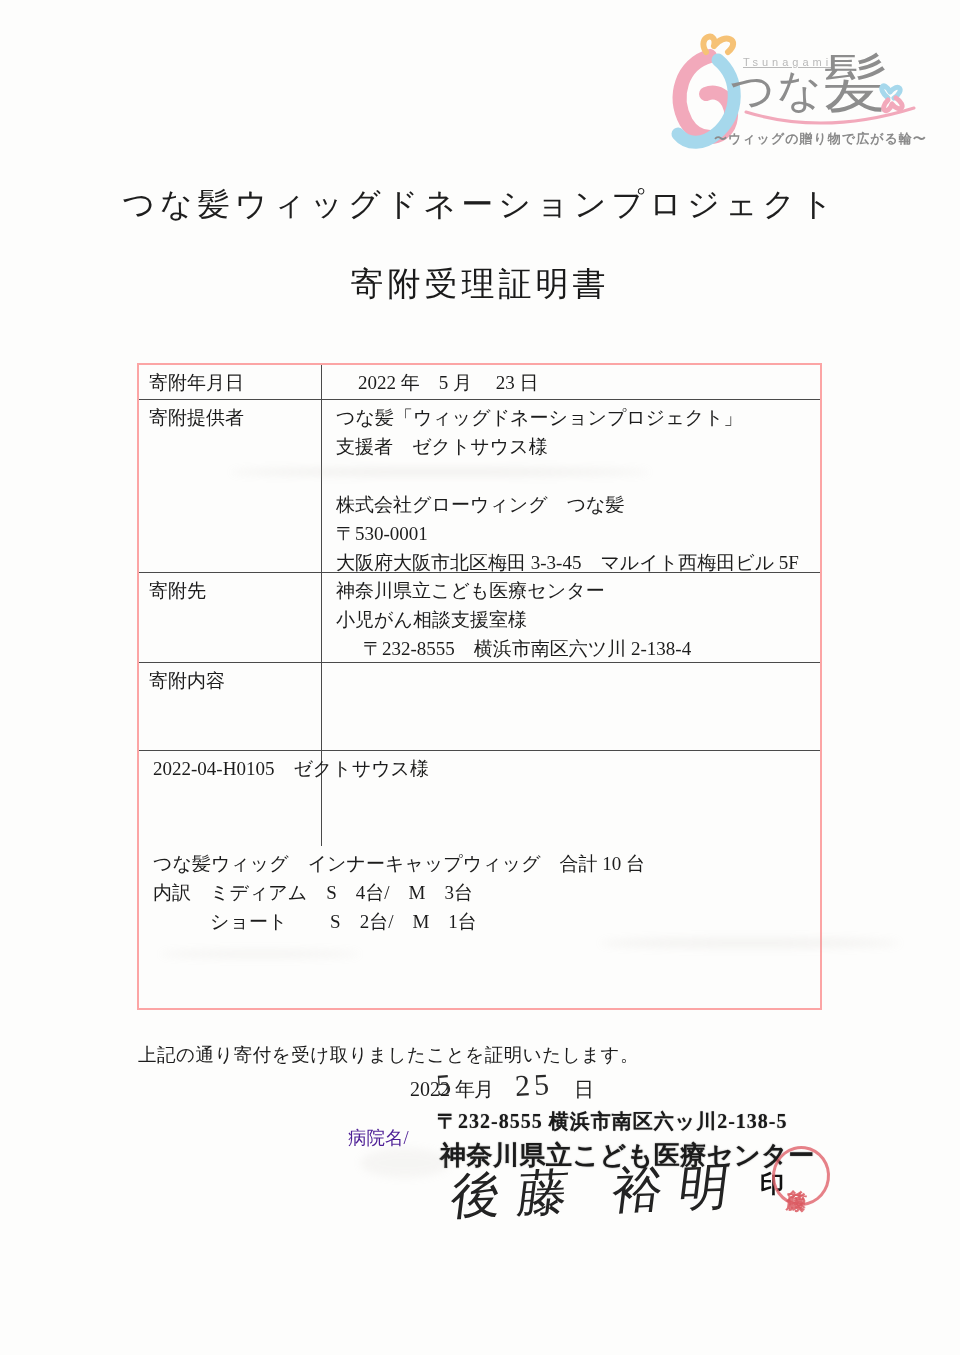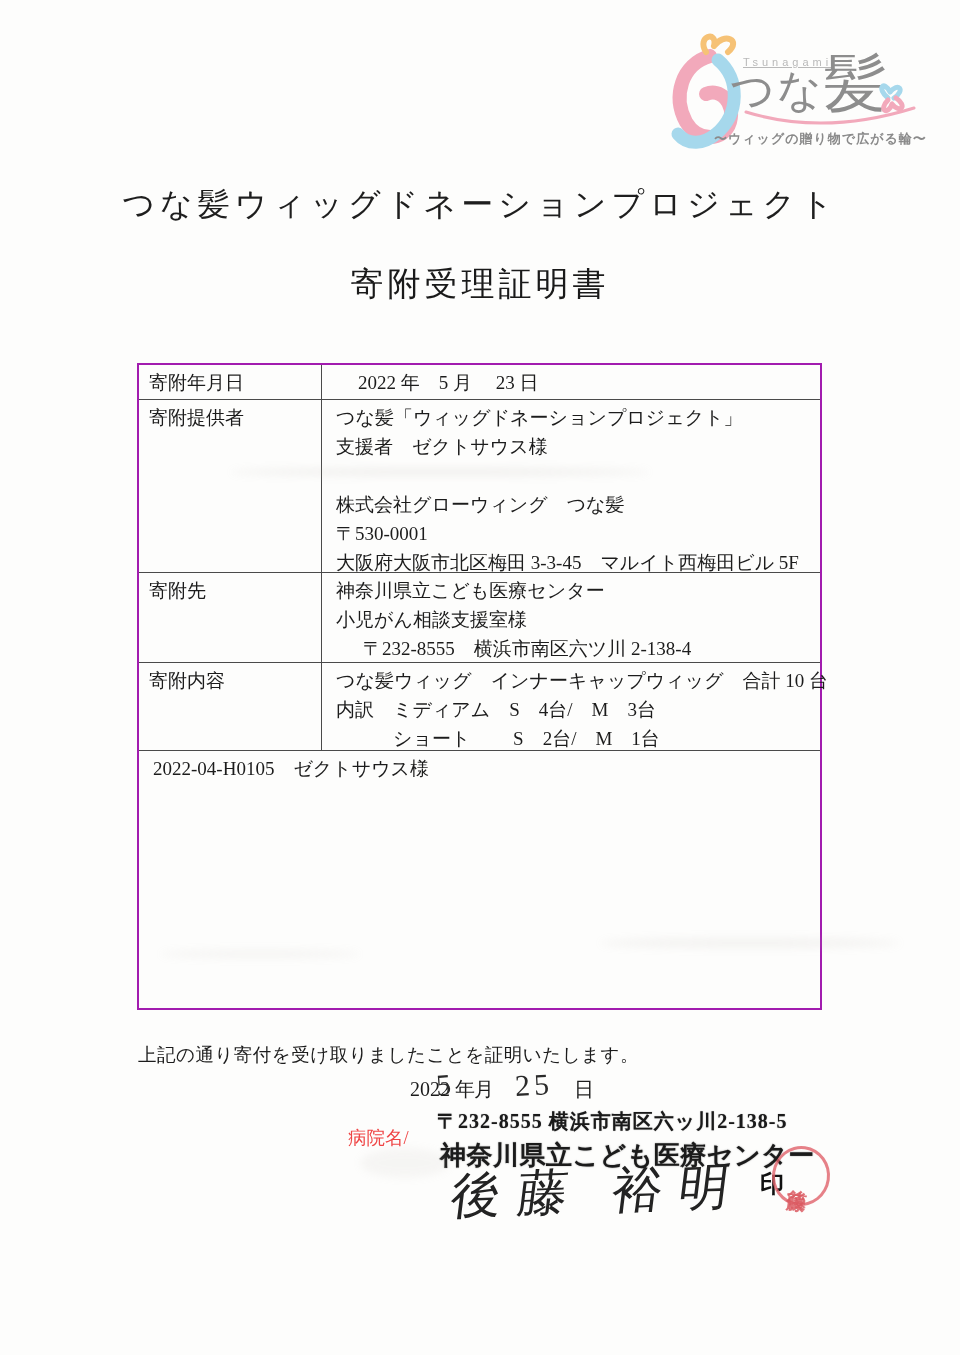--- a/index.html
+++ b/index.html
@@ -43,58 +43,58 @@
   }
   .doc-subtitle {
     position:absolute; left:0; top:262px; width:960px;
     text-align:center; font-size:33px; letter-spacing:4px; color:#1a1a1a;
     white-space:nowrap;
   }
 
   
   .cert-table {
     position:absolute; left:137px; top:363px; width:685px;
-    border:2px solid #a21caf;
+    border:2px solid #fca5a5;
     font-size:19px; color:#1c1c1c;
   }
   .t-row { display:flex; border-top:1.6px solid #4a4a4a; }
   .t-row:first-child { border-top:none; }
   .t-label {
     width:183px; flex:0 0 183px;
     border-right:1.4px solid #4a4a4a;
     padding:3px 6px 0 10px;
     line-height:29px;
   }
   .t-value { flex:1; padding:3px 8px 0 14px; line-height:29px; }
   .t-value .line { min-height:29px; white-space:pre; }
   .r1 { height:34px; }
   .r2 { height:173px; }
   .r3 { height:90px; }
-  .r4 { height:88px; }
+  .r4 { height:88px;flex-direction:column; }
   .r5 { height:258px; }
   .indent-sm { padding-left:8px; }
   .indent-md { padding-left:22px; }
 
   
   .certify-line {
     position:absolute; left:138px; top:1042px;
     font-size:18.5px; color:#1c1c1c; letter-spacing:.5px;
   }
   .date-line { position:absolute; left:352px; top:1072px; width:400px; height:40px; }
   .date-print { position:absolute; font-size:20px; color:#1c1c1c; top:4px; }
   .d-year { left:16px;margin-left:42px; }
   .d-month-label { left:122px; }
   .d-day-label { left:222px; }
   .hand { font-size:30px; color:#2a2a2a; position:absolute; top:-4px; }
   .d-month-val { left:84px; transform:rotate(-4deg); }
   .d-day-val { left:163px; transform:rotate(-3deg); letter-spacing:4px; }
 
   .hospital-label {
     position:absolute; left:348px; top:1125px;
-    font-size:18.5px; color:#ef4444;
+    font-size:18.5px; color:#4c1d95;
   }
   .stamp-address {
     position:absolute; left:437px; top:1108px;
     font-size:20px; font-weight:bold; color:#1a1a1a; letter-spacing:1px;
     text-shadow:0 0 1px rgba(40,40,40,.55);
     white-space:nowrap;
   }
   .stamp-hospital {
     position:absolute; left:440px; top:1138px;
     font-size:26px; font-weight:bold; color:#1b1b1b; letter-spacing:.5px;

